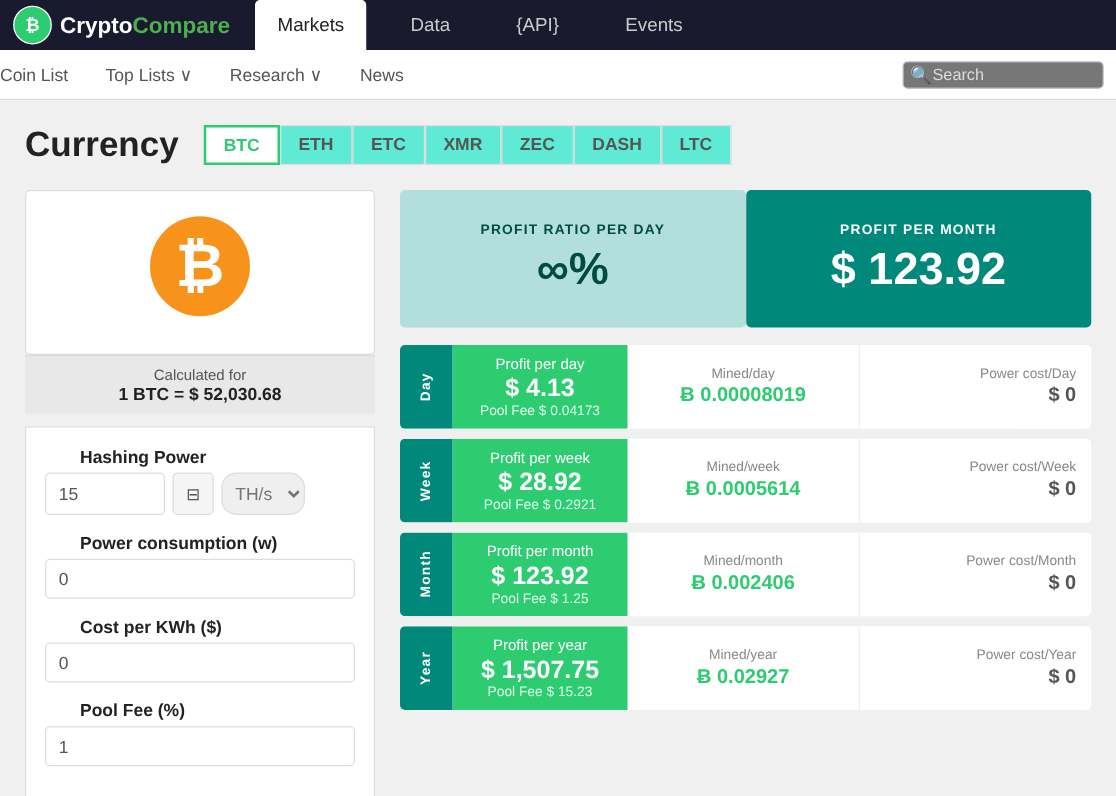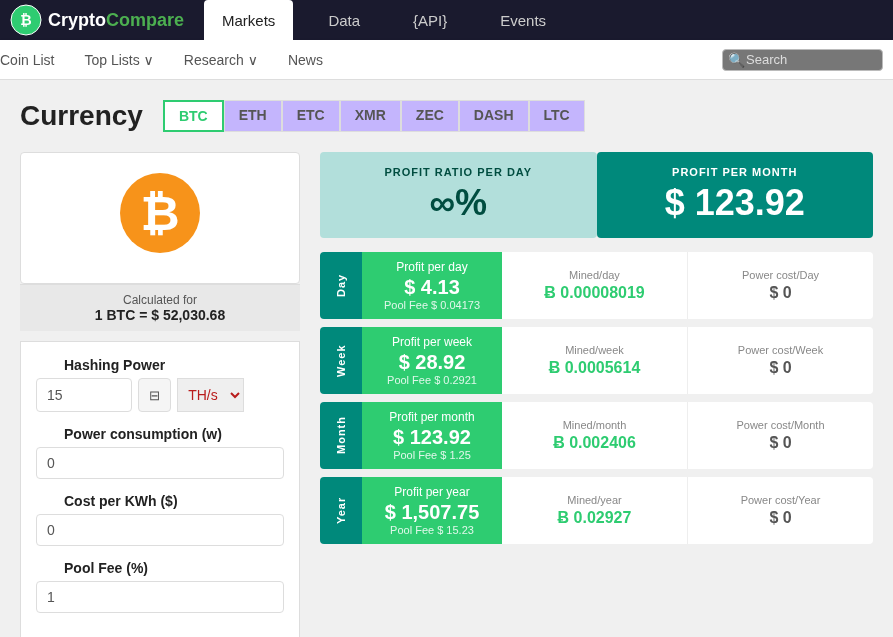--- a/index.html
+++ b/index.html
@@ -103,21 +103,21 @@
       font-weight: bold;
       color: #222;
     }
     .currency-tabs {
       display: flex;
       gap: 0;
     }
     .currency-tab {
       padding: 6px 14px;
       border: 1px solid #ddd;
-      background: #c4b5fd;
+      background: #5eead4;
       color: #555;
       cursor: pointer;
       font-size: 14px;
       font-weight: bold;
     }
     .currency-tab.active {
       background: #fff;
       border: 2px solid #2ecc71;
       color: #2ecc71;
     }
@@ -198,23 +198,23 @@
       font-size: 14px;
       outline: none;
       color: #555;
     }
     .form-group input.small {
       width: 96px;
     }
     .form-group select {
       padding: 7px 6px;
       border: 1px solid #ddd;
-      border-radius: 0;
-      font-size: 14px;
-      color: #b91c1c;
+      border-radius: 12px;
+      font-size: 14px;
+      color: #737373;
     }
     .calc-icon-btn {
       padding: 7px 10px;
       border: 1px solid #ddd;
       background: #f5f5f5;
       cursor: pointer;
       border-radius: 4px;
       color: #555;
     }
 
@@ -224,21 +224,21 @@
     }
 
     
     .profit-top {
       display: flex;
       gap: 0;
       margin-bottom: 14px;
     }
     .profit-card {
       flex: 1;
-      padding: 14px 20px;
+      padding: 26px 20px;
       text-align: center;
       border-radius: 4px;
     }
     .profit-card.light {
       background: #b2dfdb;
       color: #004d40;
     }
     .profit-card.dark {
       background: #00897b;
       color: #fff;
@@ -302,21 +302,21 @@
     .profit-stat {
       flex: 1;
       display: flex;
       flex-direction: column;
       align-items: center;
       justify-content: center;
       padding: 8px 12px;
       border-right: 1px solid #eee;
       color: #555;
     }
-    .profit-stat:last-child { border-right: none; }
+    .profit-stat:last-child { border-right: none; align-items: flex-end; }
     .profit-stat .stat-label {
       font-size: 11px;
       color: #888;
       margin-bottom: 3px;
     }
     .profit-stat .stat-value {
       font-size: 16px;
       color: #2ecc71;
       font-weight: bold;
     }

